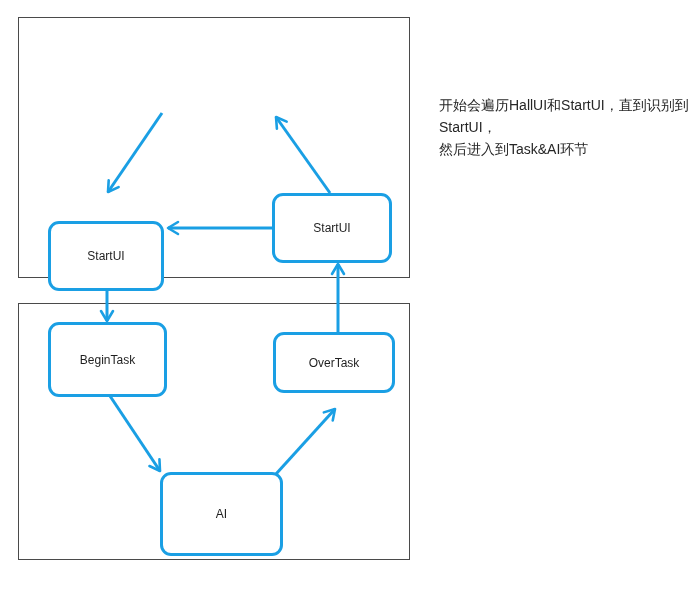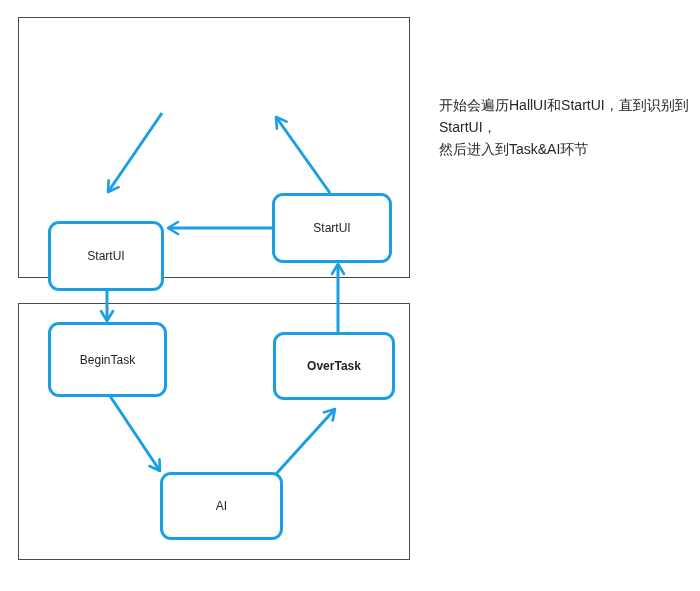--- a/index.html
+++ b/index.html
@@ -29,22 +29,22 @@
     display: flex;
     align-items: center;
     justify-content: center;
     font-size: 12px;
     color: #1f1f1f;
   }
   #node-hallui    { left: 158px; top: 43px;  width: 120px; height: 69px; }
   #node-startui   { left: 48px;  top: 196px; width: 116px; height: 70px; margin-top: 25px; }
   #node-overui    { left: 272px; top: 193px; width: 120px; height: 70px; }
   #node-begintask { left: 48px;  top: 322px; width: 119px; height: 75px; align-items: center; }
-  #node-overtask  { left: 273px; top: 332px; width: 122px; height: 68px; font-weight: bold; }
-  #node-ai        { left: 160px; top: 472px; width: 123px; height: 68px; }
+  #node-overtask  { left: 273px; top: 332px; width: 122px; height: 61px; }
+  #node-ai        { left: 160px; top: 472px; width: 123px; height: 84px; }
   .note {
     position: absolute;
     left: 439px;
     width: 255px;
     color: #262626;
     font-size: 14px;
     line-height: 22px;
   }
   #note-1 { top: 94px; }
   #note-2 { top: 329px; }

